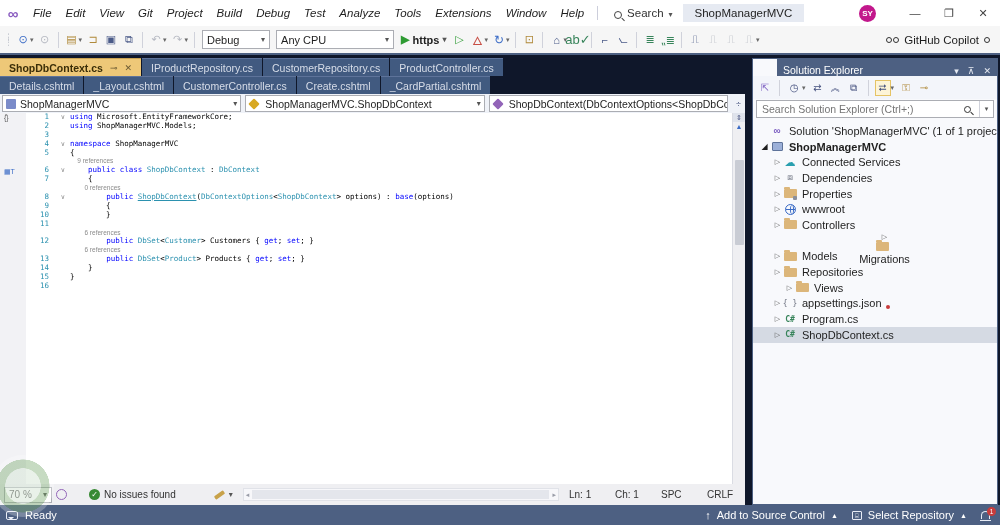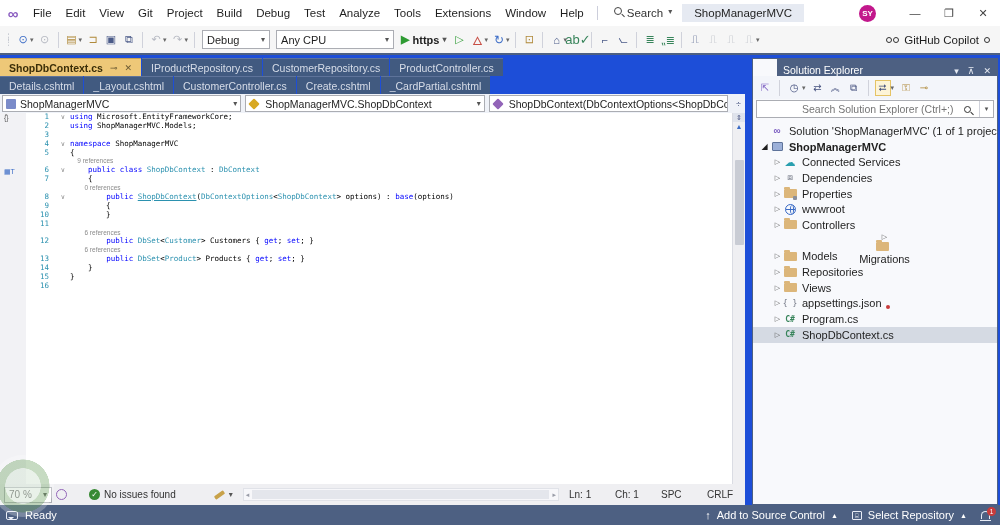--- a/index.html
+++ b/index.html
@@ -3,23 +3,23 @@
 <meta charset="utf-8">
 <style>
   * { margin:0; padding:0; box-sizing:border-box; }
   html,body { width:1000px; height:525px; overflow:hidden; font-family:"Liberation Sans", sans-serif; }
   .app { position:relative; width:1000px; height:525px; background:#4D6082; }
 
   
   .titlebar { position:absolute; top:0; left:0; right:0; height:26px; background:#FFFFFF; display:flex; align-items:center; font-size:11.5px; color:#1E1E1E; }
   .vs-logo { width:26px; text-align:center; color:#8A5CC0; font-size:15px; font-weight:bold; }
   .menus { display:flex; }
-  .menus span { padding:0 7px; line-height:26px; cursor:default; }
+  .menus span { padding:0 7px; line-height:26px; cursor:default;font-style:italic; }
   .tb-sep { width:1px; height:14px; background:#CCCEDB; margin:0 6px; }
-  .search-box { display:flex; align-items:flex-start; gap:5px; padding:2px 10px; color:#333; }
+  .search-box { display:flex; align-items:flex-end; gap:5px; padding:2px 10px; color:#333; }
   .mag { width:8px; height:8px; border:1.4px solid #444; border-radius:50%; position:relative; display:inline-block; }
   .mag::after { content:""; position:absolute; width:4px; height:1.4px; background:#444; transform:rotate(45deg); left:6px; top:7px; }
   .caret-d { font-size:8px; color:#555; }
   .win-title { background:#E6EAF2; padding:3px 12px; font-size:11.5px; color:#1E1E1E; }
   .tb-right { margin-left:auto; display:flex; align-items:center; height:100%; }
   .avatar { width:17px; height:17px; border-radius:50%; background:#C2188C; color:#fff; font-size:8px; font-weight:bold; display:flex; align-items:center; justify-content:center; margin-right:22px; }
   .winbtn { width:34px; height:26px; display:flex; align-items:center; justify-content:center; color:#444; font-size:11px; }
 
   
   .toolbar { position:absolute; top:26px; left:0; right:0; height:29px; background:#F6F6F6; display:flex; align-items:center; padding-left:2px; font-size:11px; border-bottom:2px solid #4D6082; }
@@ -32,21 +32,21 @@
   .combo .caret-d { margin-left:6px; }
   .play { color:#2E9B33; font-size:11px; }
   .run-group { display:flex; align-items:center; gap:3px; margin:0 4px; font-weight:bold; color:#1E1E1E; }
   .flame { color:#C84E44; font-size:12px; }
   .restart { color:#3A6BC6; font-size:12px; }
   .copilot { margin-left:auto; display:flex; align-items:center; gap:5px; padding-right:10px; color:#1E1E1E; font-size:11.5px; }
   .glasses { display:inline-flex; gap:1px; }
   .glasses i { width:6px; height:6px; border:1.3px solid #333; border-radius:50%; }
 
   
-  .main { position:absolute; top:55px; left:0; right:0; bottom:20px; background:#1d4ed8; }
+  .main { position:absolute; top:55px; left:0; right:0; bottom:20px; background:#0f172a; }
   .editor-col { position:absolute; left:0; top:3px; width:745px; bottom:0; display:flex; flex-direction:column; }
 
   .tabrow { display:flex; height:18px; gap:1px; }
   .tab { display:flex; align-items:center; padding:0 9px; font-size:10.5px; background:#415A80; color:#D7DDE8; border-top:1px solid #5E739A; cursor:default; white-space:nowrap; }
   .tab.active { background:#EEC878; color:#3B2E08; font-weight:bold; border-top:1px solid #C9A353; }
   .tab .pin, .tab .x { margin-left:7px; font-size:9px; color:#6B5A33; font-weight:normal; }
 
   .navbar { height:19px; background:#EFF2F8; display:flex; align-items:stretch; gap:4px; padding:1px 0 1px 2px; }
   .navcombo { flex:1; background:#FFFFFF; border:1px solid #ABADB3; display:flex; align-items:center; padding:0 3px; font-size:10.5px; color:#1E1E1E; overflow:hidden; white-space:nowrap; }
   .navcombo .ic { width:10px; height:10px; margin-right:4px; flex:none; border-radius:1px; }
@@ -86,21 +86,21 @@
   .pos { display:flex; gap:0; }
   .pos span { width:46px; text-align:left; }
 
   
   .sepanel { position:absolute; left:752px; top:3px; width:246px; bottom:0; background:#F8F9FC; display:flex; flex-direction:column; border:1px solid #4D6082; }
   .se-title { height:17px; background:#4D6082; color:#FFFFFF; font-size:10.5px; display:flex; align-items:flex-end; padding:0 6px;margin-left:24px; }
   .se-title .tctrl { margin-left:auto; display:flex; gap:9px; font-size:9px; color:#E6EAF2; }
   .se-toolbar { height:23px; display:flex; align-items:center; gap:2px; padding:0 4px; background:#F3F5FA; }
   .se-ticon { width:16px; height:16px; display:flex; align-items:center; justify-content:center; font-size:10px; color:#44507E; }
   .se-ticon.toggled { background:#FDF4D7; border:1px solid #E5C365; }
-  .se-search { margin:1px 3px 3px 3px; height:18px; background:#FFFFFF; border:1px solid #ABADB3; display:flex; align-items:center;padding-left:40px; }
+  .se-search { margin:1px 3px 3px 3px; height:18px; background:#FFFFFF; border:1px solid #ABADB3; display:flex; align-items:center; }
   .se-search input { flex:1; border:none; outline:none; font-size:10.5px; color:#6D6D6D; padding:0 5px; font-family:"Liberation Sans", sans-serif; background:transparent; }
   .se-search .mag2 { width:7px; height:7px; border:1.3px solid #333; border-radius:50%; position:relative; margin-right:8px; }
   .se-search .mag2::after { content:""; position:absolute; width:4px; height:1.3px; background:#333; transform:rotate(45deg); left:5px; top:6px; }
   .se-search .sdrop { border-left:1px solid #D0D2DB; width:14px; text-align:center; font-size:7px; color:#555; line-height:16px; }
   .tree { flex:1; overflow:hidden; padding-top:2px; }
   .trow { display:flex; align-items:center; height:15.7px; font-size:11px; color:#1E1E1E; white-space:nowrap; cursor:default; }
   .trow.selected { background:#D5DAE3; }
   .trow .arrow { width:11px; text-align:center; font-size:7px; color:#5A5A5A; flex:none; }
   .trow .arrow.exp { font-size:8px; color:#1E1E1E; }
   .trow .nico { width:14px; height:12px; flex:none; margin-right:5px; position:relative; display:flex; align-items:center; justify-content:center; }
@@ -449,21 +449,21 @@
             </span>
             <span class="lbl">Models</span>
           </div>
           <div class="trow" style="padding-left: 19px;">
             <span class="arrow">▷</span>
             <span class="nico">
               <span class="folder"></span>
             </span>
             <span class="lbl">Repositories</span>
           </div>
-          <div class="trow" style="padding-left: 19px;">
+          <div class="trow" style="padding-left: 19px; margin-left: 12px;">
             <span class="arrow">▷</span>
             <span class="nico">
               <span class="folder"></span>
             </span>
             <span class="lbl">Views</span>
           </div>
           <div class="trow" style="padding-left: 19px;">
             <span class="arrow">▷</span>
             <span class="nico">
               <span class="json-ico">{ }</span>

